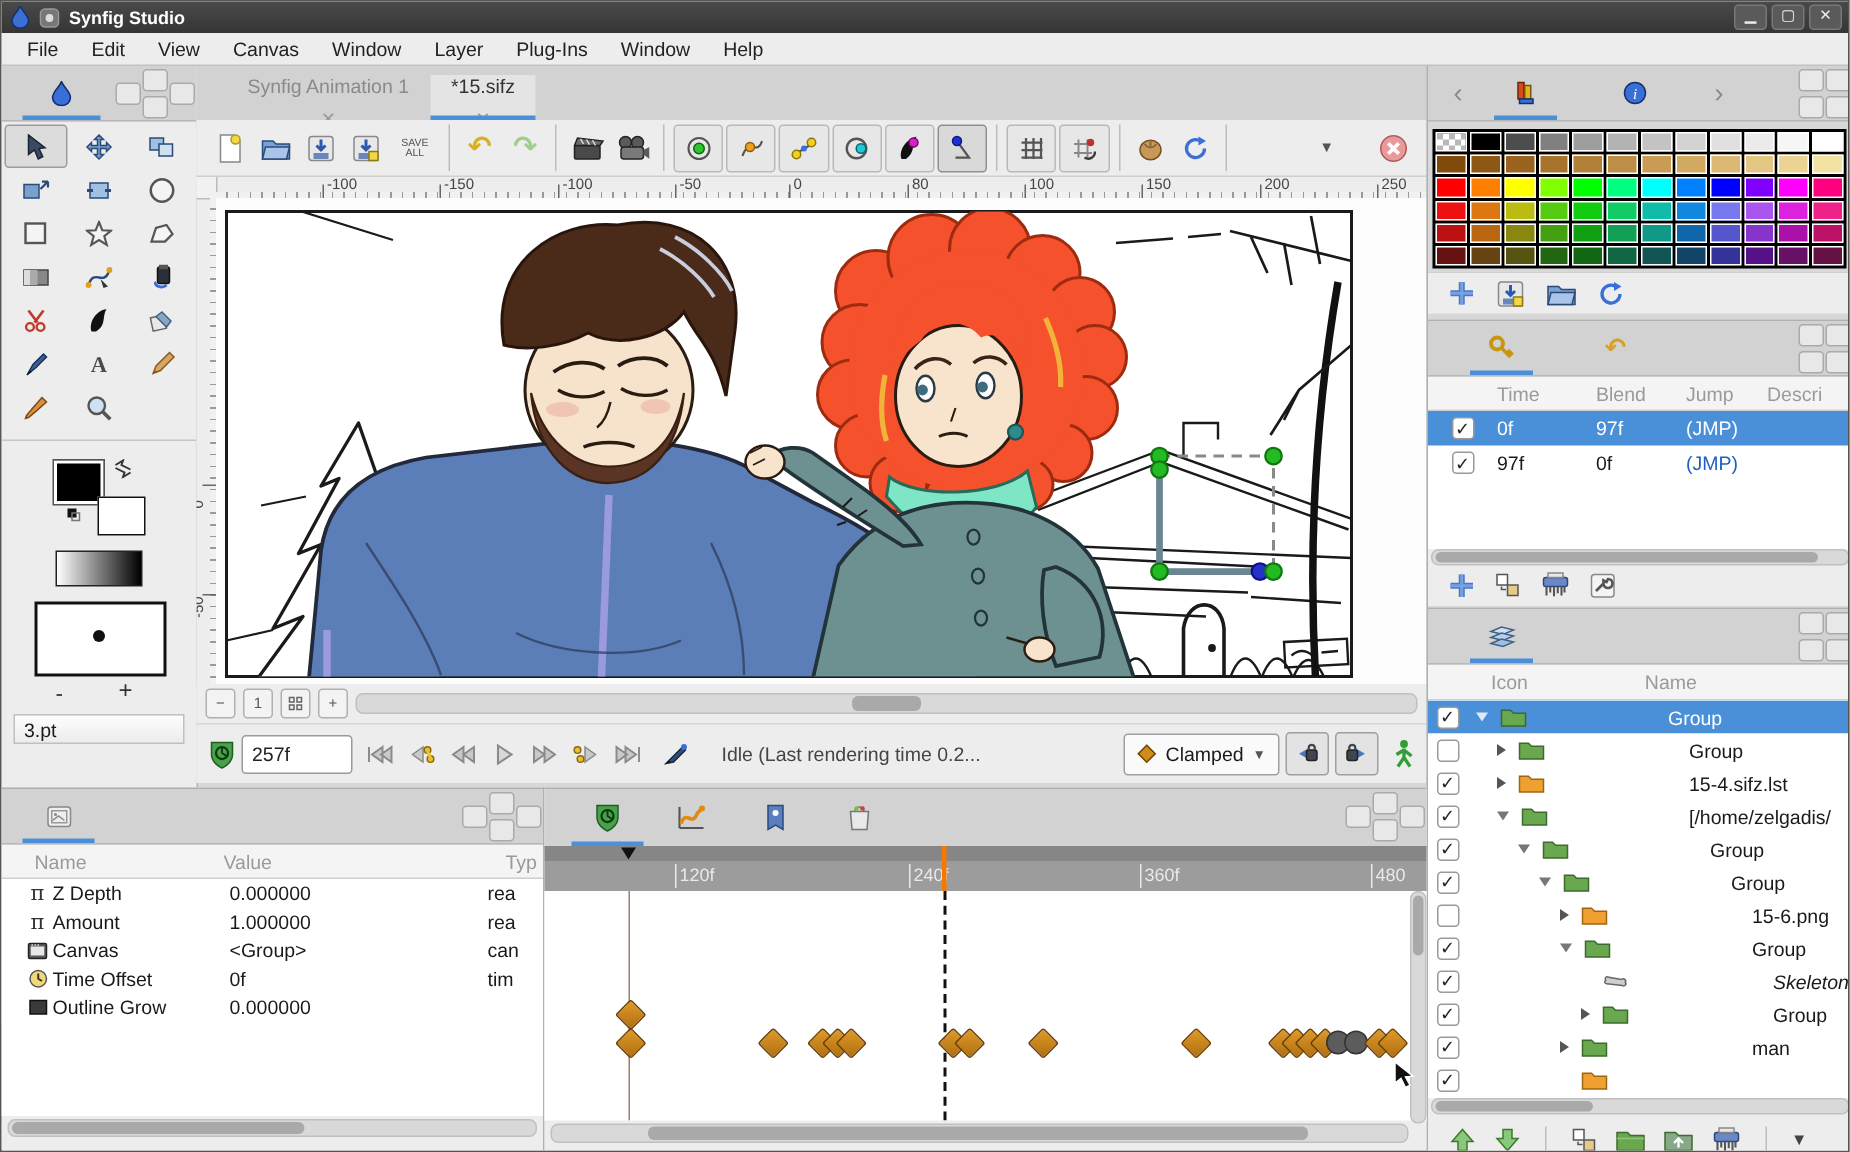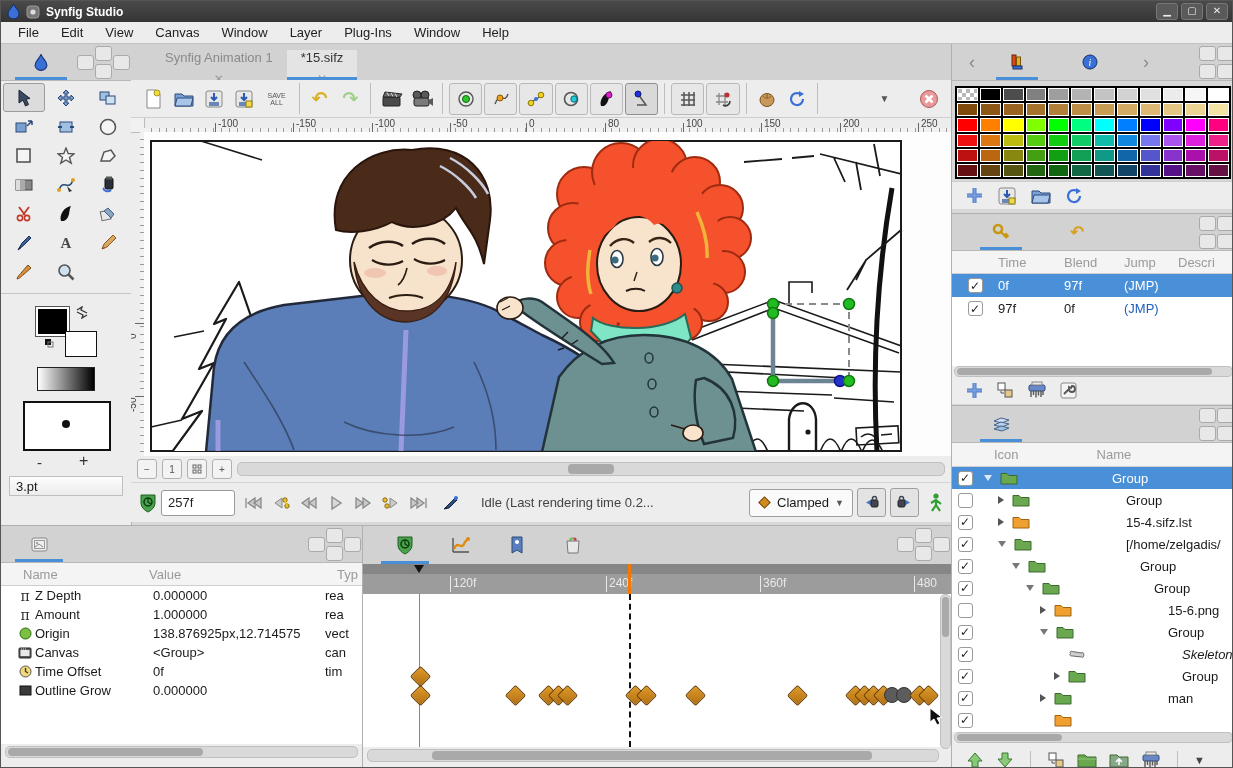--- a/index.html
+++ b/index.html
@@ -1267,31 +1267,20 @@
           <span class="pic">
             <span style="font-family:'DejaVu Serif',serif;font-size:14px;color:#333;">π</span>
           </span>
           <span class="pnm">Amount</span>
           <span class="pval">1.000000</span>
           <span class="pxtra"></span>
           <span class="ptyp">rea</span>
         </div>
         <div class="prow">
           <span class="pic">
-            <svg width="13" height="13" viewBox="0 0 13 13">
-              <circle cx="6.5" cy="6.5" r="5.5" fill="#7ac142" stroke="#2e6a10"></circle>
-            </svg>
-          </span>
-          <span class="pnm">Origin</span>
-          <span class="pval">138.876925px,12.714575</span>
-          <span class="pxtra"></span>
-          <span class="ptyp">vect</span>
-        </div>
-        <div class="prow">
-          <span class="pic">
             <svg width="14" height="12" viewBox="0 0 14 12">
               <rect x="1" y="1" width="12" height="10" rx="1" fill="#5a5a5a" stroke="#222"></rect>
               <rect x="2.5" y="3" width="9" height="6" fill="#e8e8e8"></rect>
               <path d="M3 2 L4 2 M5 2 L6 2 M7 2 L8 2" stroke="#ddd"></path>
             </svg>
           </span>
           <span class="pnm">Canvas</span>
           <span class="pval">&lt;Group&gt;</span>
           <span class="pxtra"></span>
           <span class="ptyp">can</span>

